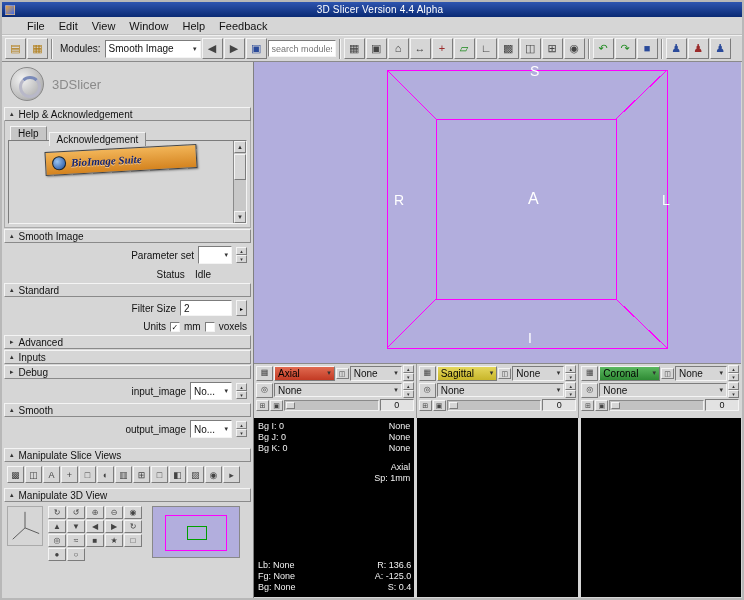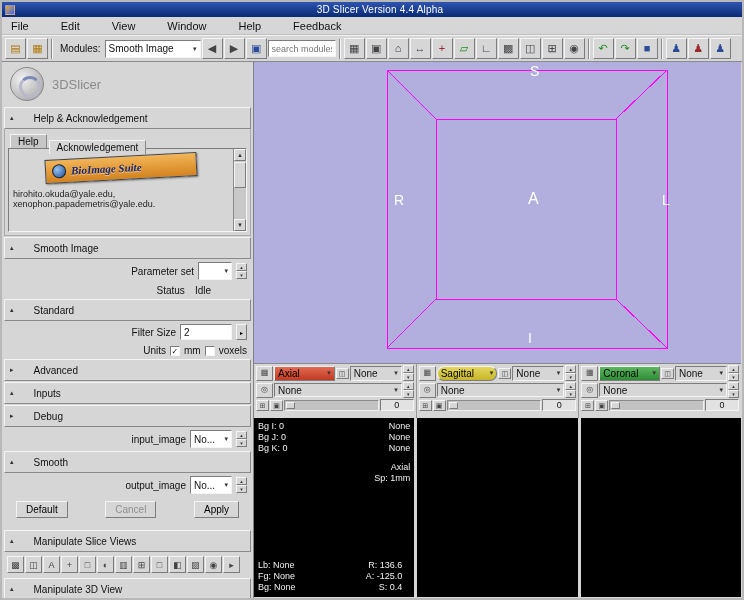--- a/index.html
+++ b/index.html
@@ -5,21 +5,21 @@
   * { box-sizing: border-box; margin: 0; padding: 0; }
   html,body { background:#888; }
   body { font-family:"Liberation Sans", sans-serif; font-size:11px; color:#111; }
   .window { width:744px; height:600px; background:#d6d6d6; border:2px solid #b8b8b8;
             box-shadow:0 0 0 1px #333; position:relative; overflow:hidden; }
   
   .titlebar { height:15px; background:linear-gradient(#2e55b0,#0a2a74); color:#fff;
               display:flex; align-items:center; font-size:10px; }
   .titlebar .ticon { width:10px; height:10px; margin:0 3px; background:linear-gradient(135deg,#e8a33d,#3d6ae8); border:1px solid #fff3; }
   .titlebar .ttext { flex:1; text-align:center; letter-spacing:.2px; }
-  .menubar { height:18px; display:flex; align-items:center; gap:20px; padding:0 3px; border-bottom:1px solid #c0c0c0; }
+  .menubar { height:18px; display:flex; align-items:center; gap:2px; padding:0 19px; border-bottom:1px solid #c0c0c0; }
   .menu-item { padding:1px 6px; cursor:default; }
   .toolbar { height:27px; display:flex; align-items:center; gap:1px; padding:0 3px;
              border-top:1px solid #f0f0f0; border-bottom:1px solid #8a8a8a; }
   .tbtn { width:21px; height:21px; background:#d6d6d6; border:1px solid;
           border-color:#f4f4f4 #7c7c7c #7c7c7c #f4f4f4; font-size:11px; line-height:17px;
           text-align:center; color:#444; cursor:default; overflow:hidden; }
   .tbtn.warm { color:#b07a10; }
   .tbtn.green { color:#1f8a1f; }
   .tbtn.blue { color:#2a4a9a; }
   .tbtn.red { color:#9a2a2a; }
@@ -38,23 +38,23 @@
   .left-panel { width:252px; border-right:1px solid #808080; background:#d6d6d6; overflow:hidden; }
   .main { width:487px; display:flex; flex-direction:column; }
   
   .logo-row { height:44px; display:flex; align-items:center; gap:8px; padding:4px 8px; }
   .logo-circle { width:34px; height:34px; border-radius:50%;
                  background:radial-gradient(circle at 35% 35%, #f2f2f2, #9a9a9a);
                  border:1px solid #8a8a8a; position:relative; }
   .logo-circle:after { content:""; position:absolute; left:8px; top:8px; width:16px; height:16px;
                  border-radius:50%; border:3px solid #b8b8c8; border-top-color:#7a8ab8; }
   .logo-text { color:#8a8a8a; font-size:13px; font-weight:normal; }
-  .sec { height:22px; margin:1px 2px 0; background:#d6d6d6; border:1px solid;
+  .sec { height:14px; margin:1px 2px 0; background:#d6d6d6; border:1px solid;
          border-color:#f4f4f4 #8a8a8a #8a8a8a #f4f4f4; display:flex; align-items:center;
-         gap:20px; padding:0 5px; font-size:10px; cursor:default; }
+         gap:5px; padding:0 5px; font-size:10px; cursor:default; }
   .sec .tri { font-size:7px; color:#333; }
   .sect-body { margin:0 2px; border:1px solid #aaa; border-top:none; background:#d6d6d6; padding:3px; }
   .tabs { display:flex; gap:2px; padding:2px 2px 0; }
   .tab { border:1px solid; border-color:#f4f4f4 #8a8a8a #c8c8c8 #f4f4f4; border-bottom:none;
          background:#c6c6c6; padding:1px 7px; font-size:10px; cursor:default; }
   .tab.active { background:#d6d6d6; position:relative; top:6px; }
   .help-content { display:flex; border:1px solid; border-color:#7c7c7c #f4f4f4 #f4f4f4 #7c7c7c;
                   background:#d6d6d6; height:84px; }
   .scrollable { flex:1; padding:5px 4px; overflow:hidden; }
   .banner { width:152px; height:24px; margin:2px auto 0; background:linear-gradient(#f2b558,#d4831f);
@@ -101,38 +101,38 @@
   .v3dlabel { position:absolute; color:#fff; font-size:14px; }
   
   .controllers { height:54px; display:flex; gap:1px; background:#9a9a9a; }
   .ctrl { flex:1; background:#d6d6d6; padding:1px 2px; display:flex; flex-direction:column; gap:1px; }
   .cr { display:flex; align-items:center; gap:1px; }
   .ib { width:17px; height:15px; background:#d6d6d6; border:1px solid;
         border-color:#f4f4f4 #7c7c7c #7c7c7c #f4f4f4; font-size:8px; line-height:12px; text-align:center; color:#444; }
   .ib.xs { width:13px; height:11px; font-size:7px; line-height:9px; }
   .ori { flex:1; height:15px; color:#000; border-color:#f4f4f4 #7c7c7c #7c7c7c #f4f4f4; }
   .ctrl.ax .ori { background:linear-gradient(#e06a50,#c23a24); }
-  .ctrl.sa .ori { background:linear-gradient(#e4d65c,#c8b62a);border-radius:7px; }
+  .ctrl.sa .ori { background:linear-gradient(#e4d65c,#c8b62a); }
   .ctrl.co .ori { background:linear-gradient(#5cb860,#2e8a34); }
   .ctrl .combo.lay { width:52px; height:15px; background:#d6d6d6; }
   .ctrl .combo.lay2 { flex:1; height:14px; background:#d6d6d6; }
   .slider { flex:1; height:11px; position:relative; background:#c2c2c2; border:1px solid;
             border-color:#8a8a8a #f0f0f0 #f0f0f0 #8a8a8a; }
   .slider .thumb { position:absolute; left:1px; top:1px; width:9px; height:7px; background:#d6d6d6;
             border:1px solid; border-color:#f4f4f4 #7c7c7c #7c7c7c #f4f4f4; }
   .offentry { width:34px; height:12px; background:#e2e2e2; border:1px solid;
             border-color:#7c7c7c #f4f4f4 #f4f4f4 #7c7c7c; font-size:9px; text-align:center; line-height:10px; }
   
   .slices { flex:1; display:flex; gap:3px; background:#d6d6d6; padding:0 0 3px; }
   .slice { flex:1; background:#000; position:relative; overflow:hidden; }
   .ov { position:absolute; color:#f2f2f2; font-size:9px; line-height:11px; }
   .ov.tl { left:4px; top:3px; }
   .ov.tr { right:4px; top:3px; text-align:right; }
   .ov.bl { left:4px; bottom:4px; }
-  .ov.br { right:12px; bottom:4px; text-align:right; }
+  .ov.br { right:3px; bottom:4px; text-align:right; }
   .ov .gap { height:8px; }
 </style>
 </head>
 <body>
 
 <div class="window">
 
   <div class="titlebar">
     <span class="ticon"></span>
     <span class="ttext">3D Slicer Version 4.4 Alpha</span>
@@ -199,21 +199,20 @@
         <div class="tabs">
           <div class="tab">Help</div>
           <div class="tab active">Acknowledgement</div>
         </div>
         <div class="help-content">
           <div class="scrollable">
             <div class="banner">
               <span class="globe"></span>
               <span class="btext">BioImage Suite</span>
             </div>
-            <div class="credits">hirohito.okuda@yale.edu, xenophon.papademetris@yale.edu.</div>
           </div>
           <div class="vscroll">
             <div class="sb-btn">▲</div>
             <div class="sb-track">
               <div class="sb-thumb"></div>
             </div>
             <div class="sb-btn">▼</div>
           </div>
         </div>
       </div>
@@ -291,25 +290,20 @@
         <div class="combo" style="width:42px">
           <span class="cval">No...</span>
           <span class="arrow">▾</span>
         </div>
         <div class="spin">
           <button class="sb">▴</button>
           <button class="sb">▾</button>
         </div>
       </div>
 
-      <div class="btn-row">
-        <button class="btn">Default</button>
-        <button class="btn disabled">Cancel</button>
-        <button class="btn">Apply</button>
-      </div>
 
       <div class="sec" style="margin-top:8px">
         <span class="tri">▴</span>
         <span>Manipulate Slice Views</span>
       </div>
       <div class="icon-row">
         <button class="sbtn">▩</button>
         <button class="sbtn">◫</button>
         <button class="sbtn">A</button>
         <button class="sbtn">+</button>

